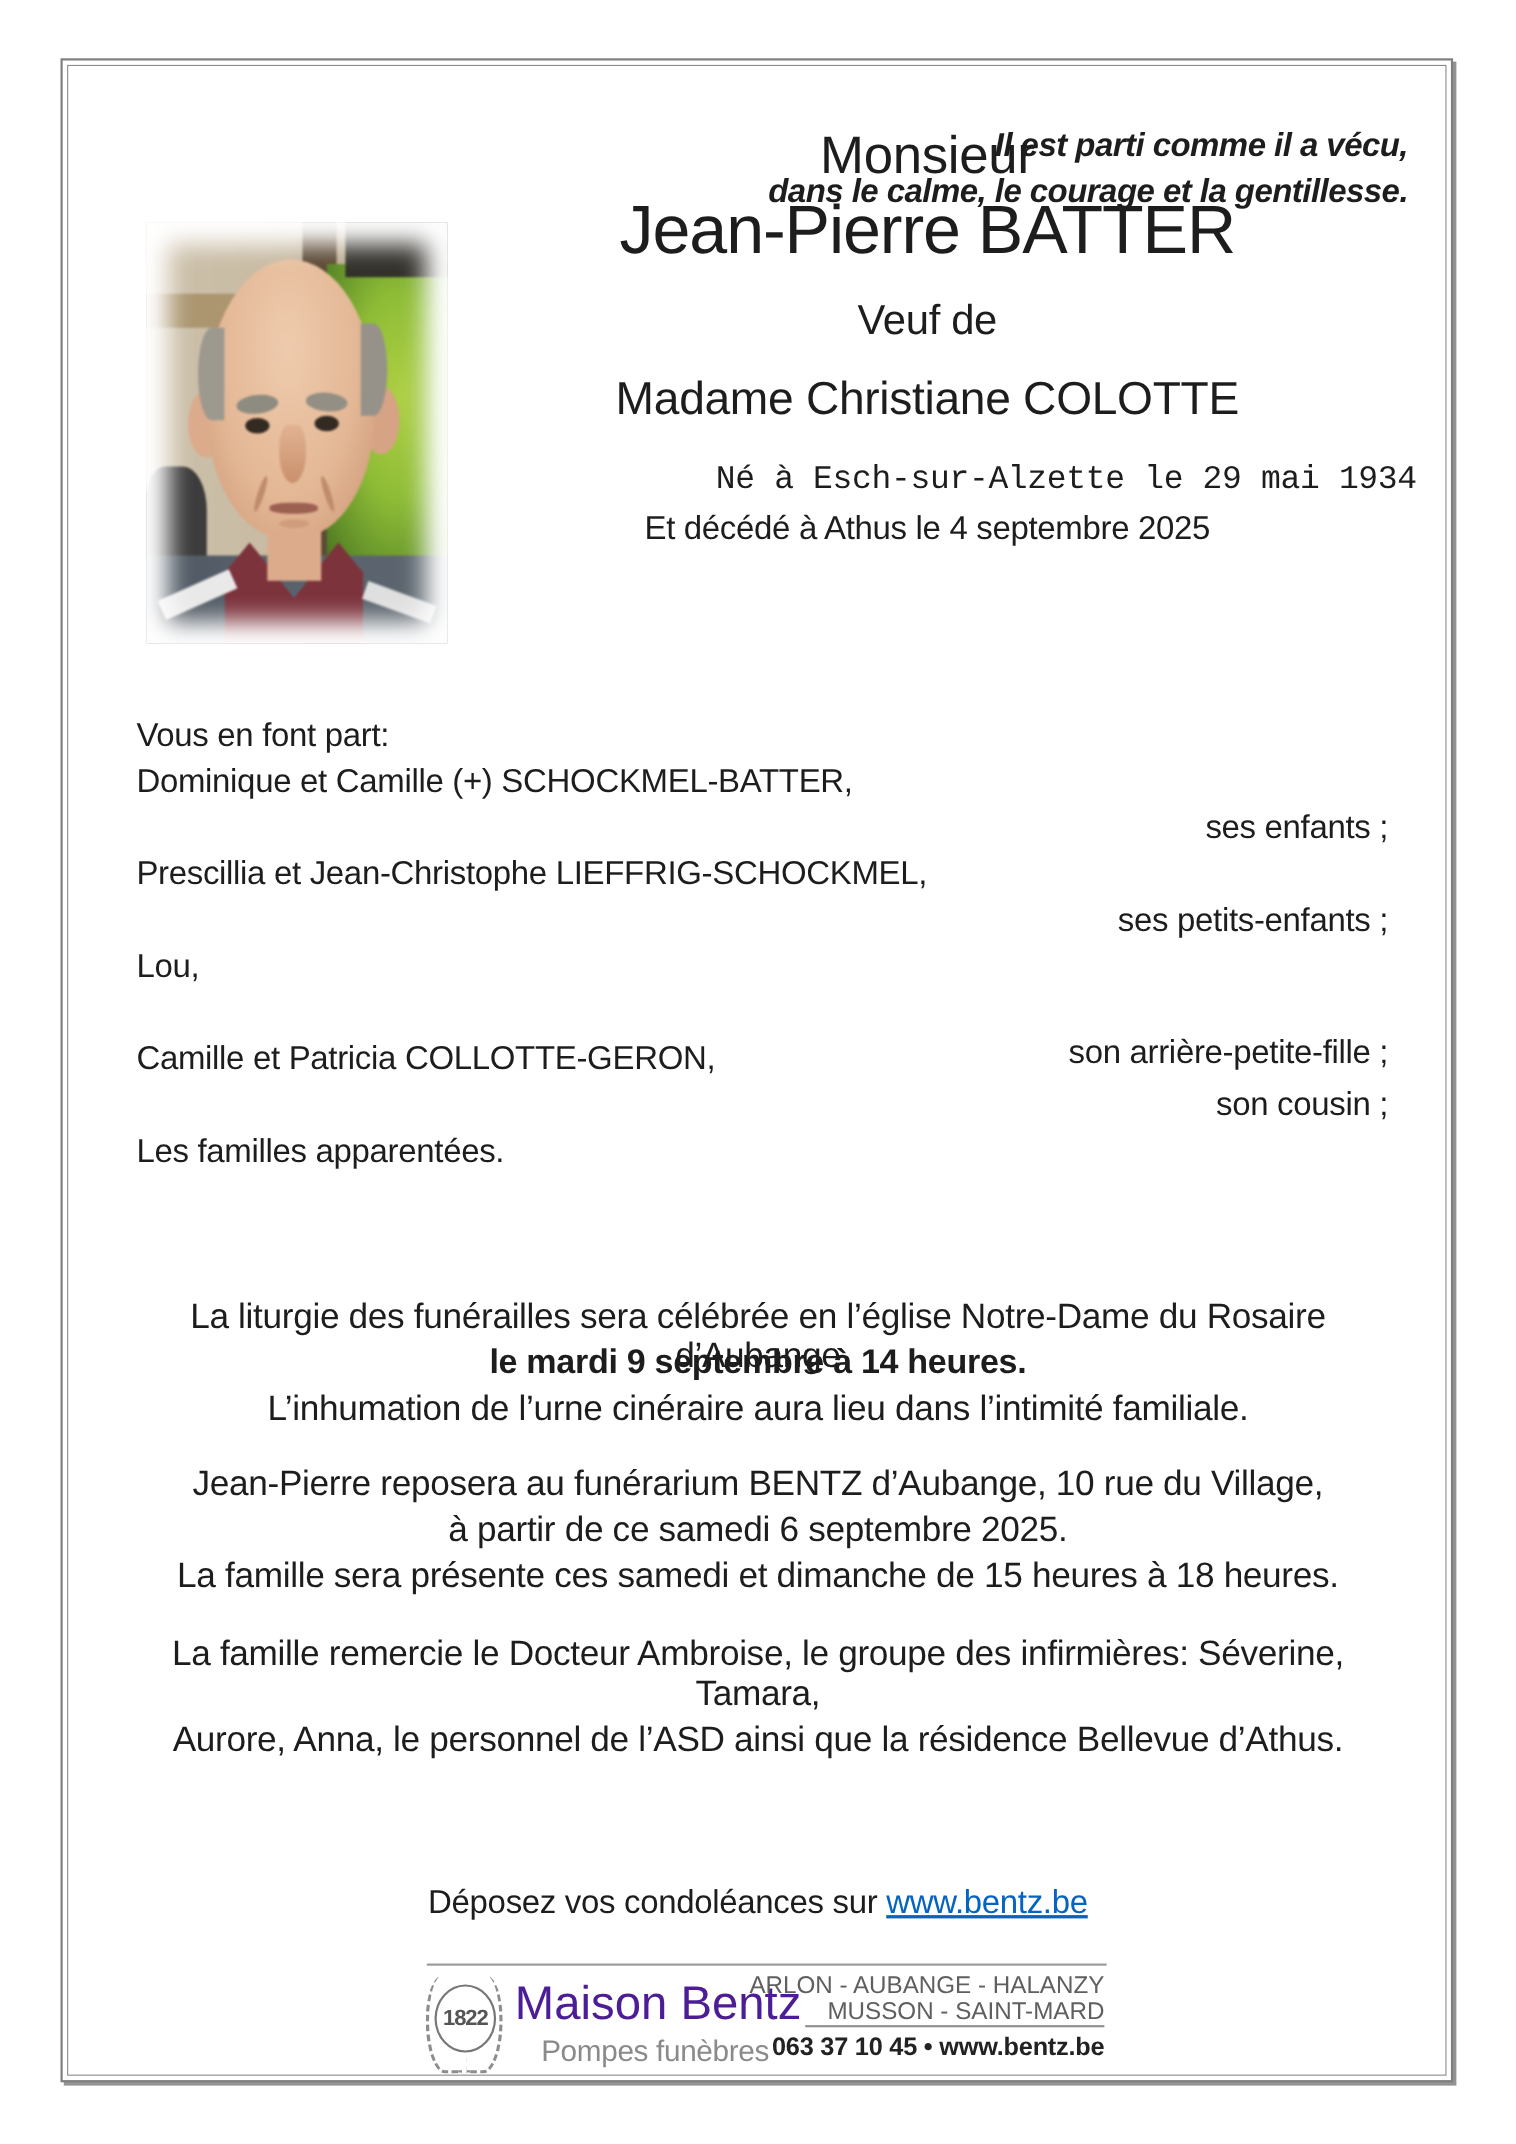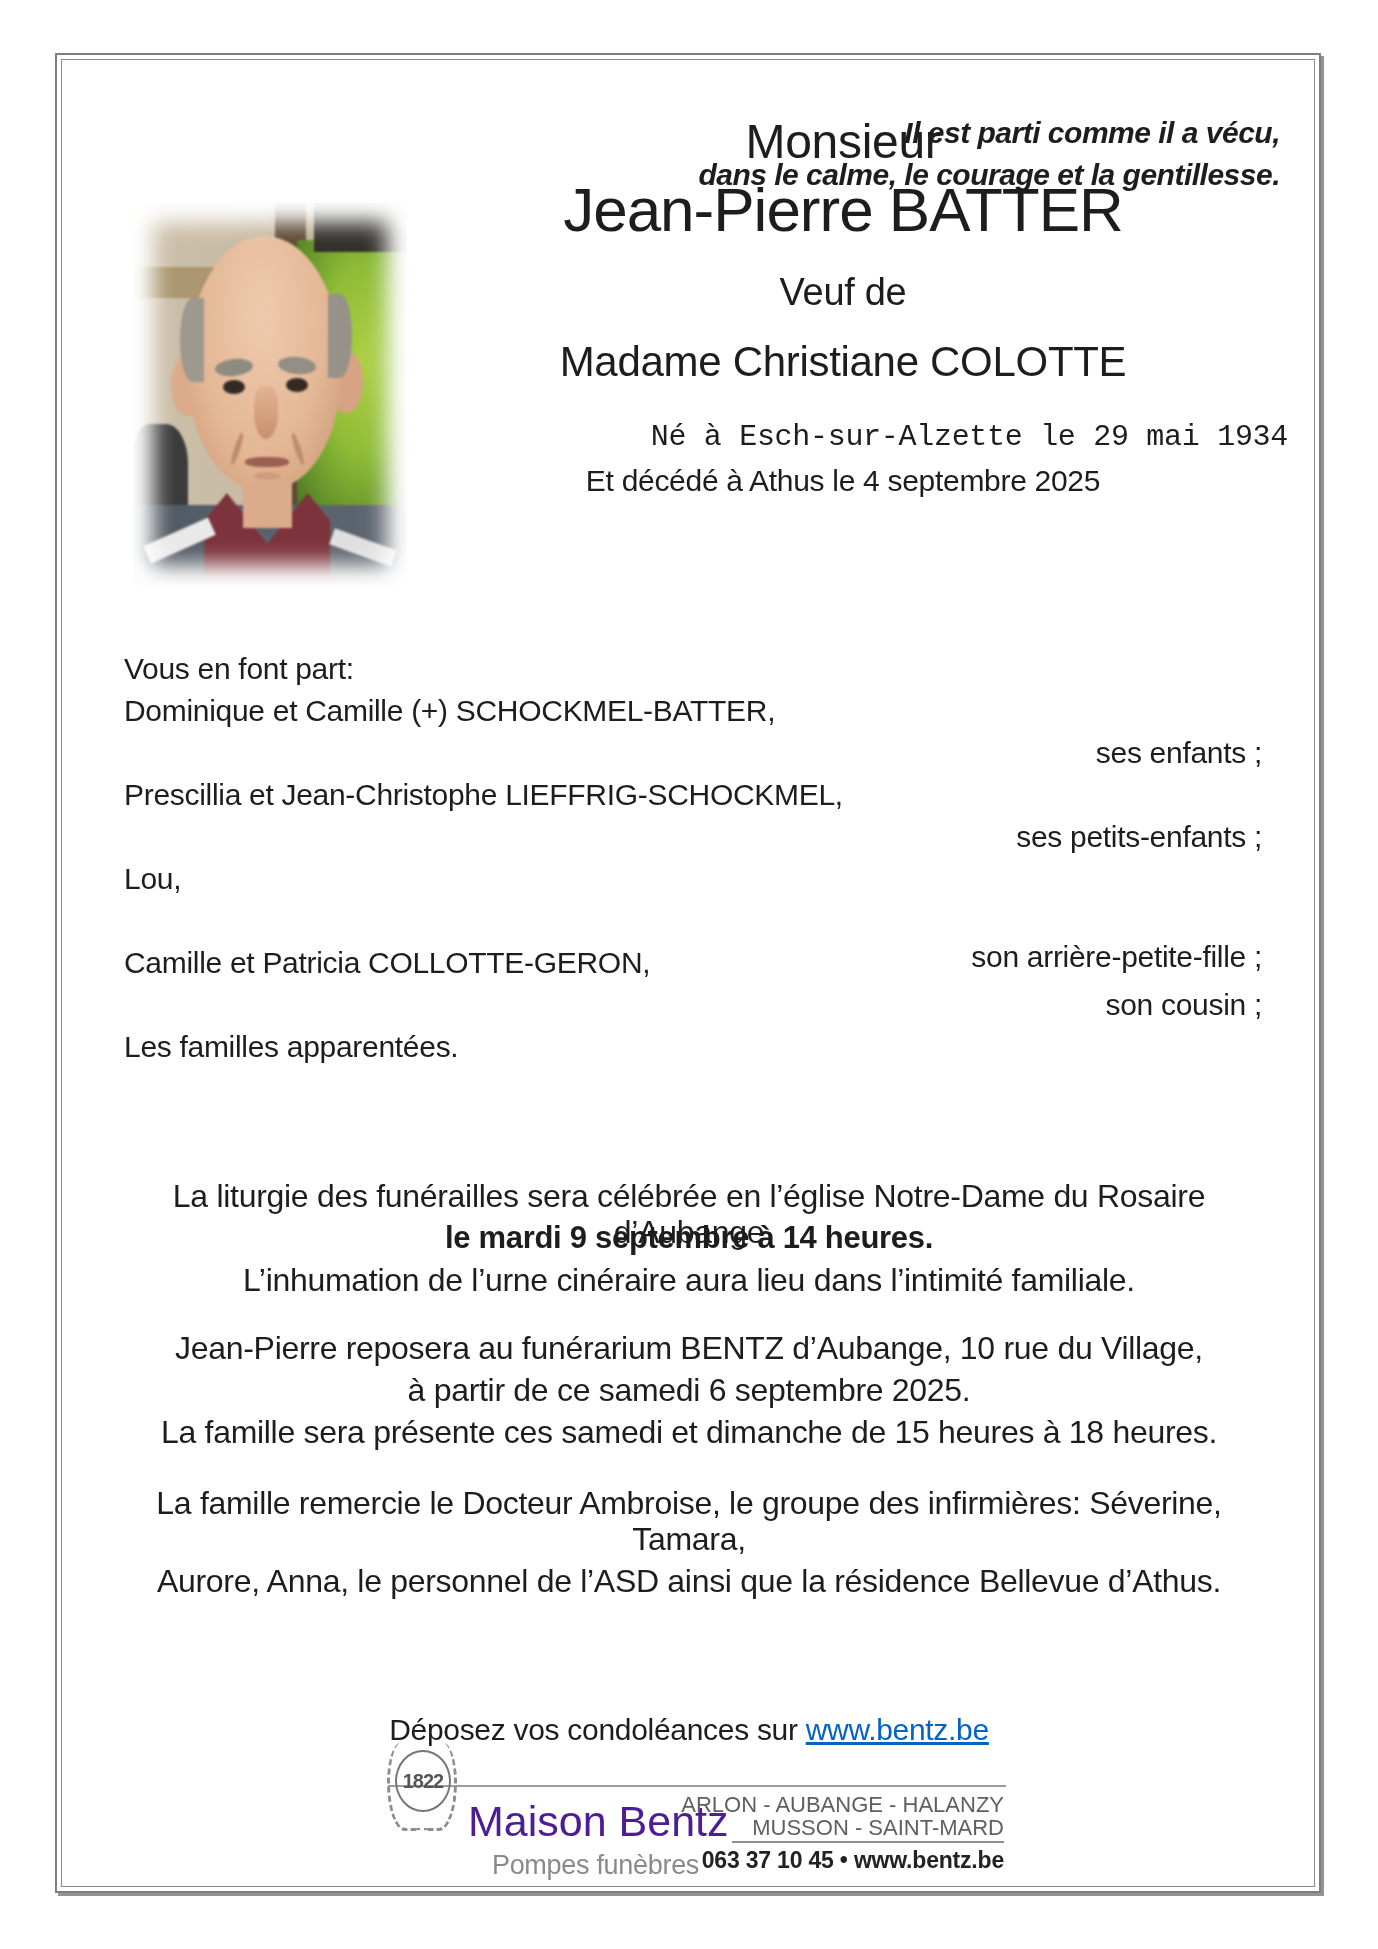--- a/index.html
+++ b/index.html
@@ -23,21 +23,21 @@
   .fam-left{position:absolute;left:124px;font-size:30px;line-height:34px;}
   .fam-right{position:absolute;right:116px;font-size:30px;line-height:34px;text-align:right;}
   
   .cline{position:absolute;left:100px;right:100px;text-align:center;font-size:32px;line-height:36px;}
   .cline.bold{font-weight:700;font-size:31px;}
   
   .condolences{position:absolute;left:100px;right:100px;top:1713px;text-align:center;font-size:30px;}
   .condolences a{color:#0563c1;text-align:center;}
   
   .footer-rule{position:absolute;left:388px;top:1785px;width:618px;height:2px;background:#9b9b9b;}
-  .wreath{position:absolute;left:387px;top:1740px;width:70px;height:92px;}
+  .wreath{position:absolute;left:387px;top:1794px;width:70px;height:92px;}
   .wreath .ring{position:absolute;left:8px;top:10px;width:52px;height:58px;border:2px solid #777;
         border-radius:50%;display:flex;align-items:center;justify-content:center;
         font-size:20px;color:#555;font-weight:700;letter-spacing:-1px;}
   .wreath .laurel-l,.wreath .laurel-r{position:absolute;top:2px;width:30px;height:86px;
         border:3px dashed #8d8d8d;border-right:none;border-top:none;border-radius:50% 0 0 60%;}
   .wreath .laurel-l{left:0;}
   .wreath .laurel-r{right:0;transform:scaleX(-1);}
   .mb-company{position:absolute;left:468px;top:1798px;font-size:43px;line-height:46px;color:#4c1d95;letter-spacing:0;}
   .mb-sub{position:absolute;left:468px;top:1850px;width:255px;text-align:center;font-size:27px;color:#8a8a8a;}
   .mb-cities{position:absolute;right:374px;top:1793px;text-align:right;font-size:22px;line-height:23px;color:#5f5f5f;letter-spacing:0;}

